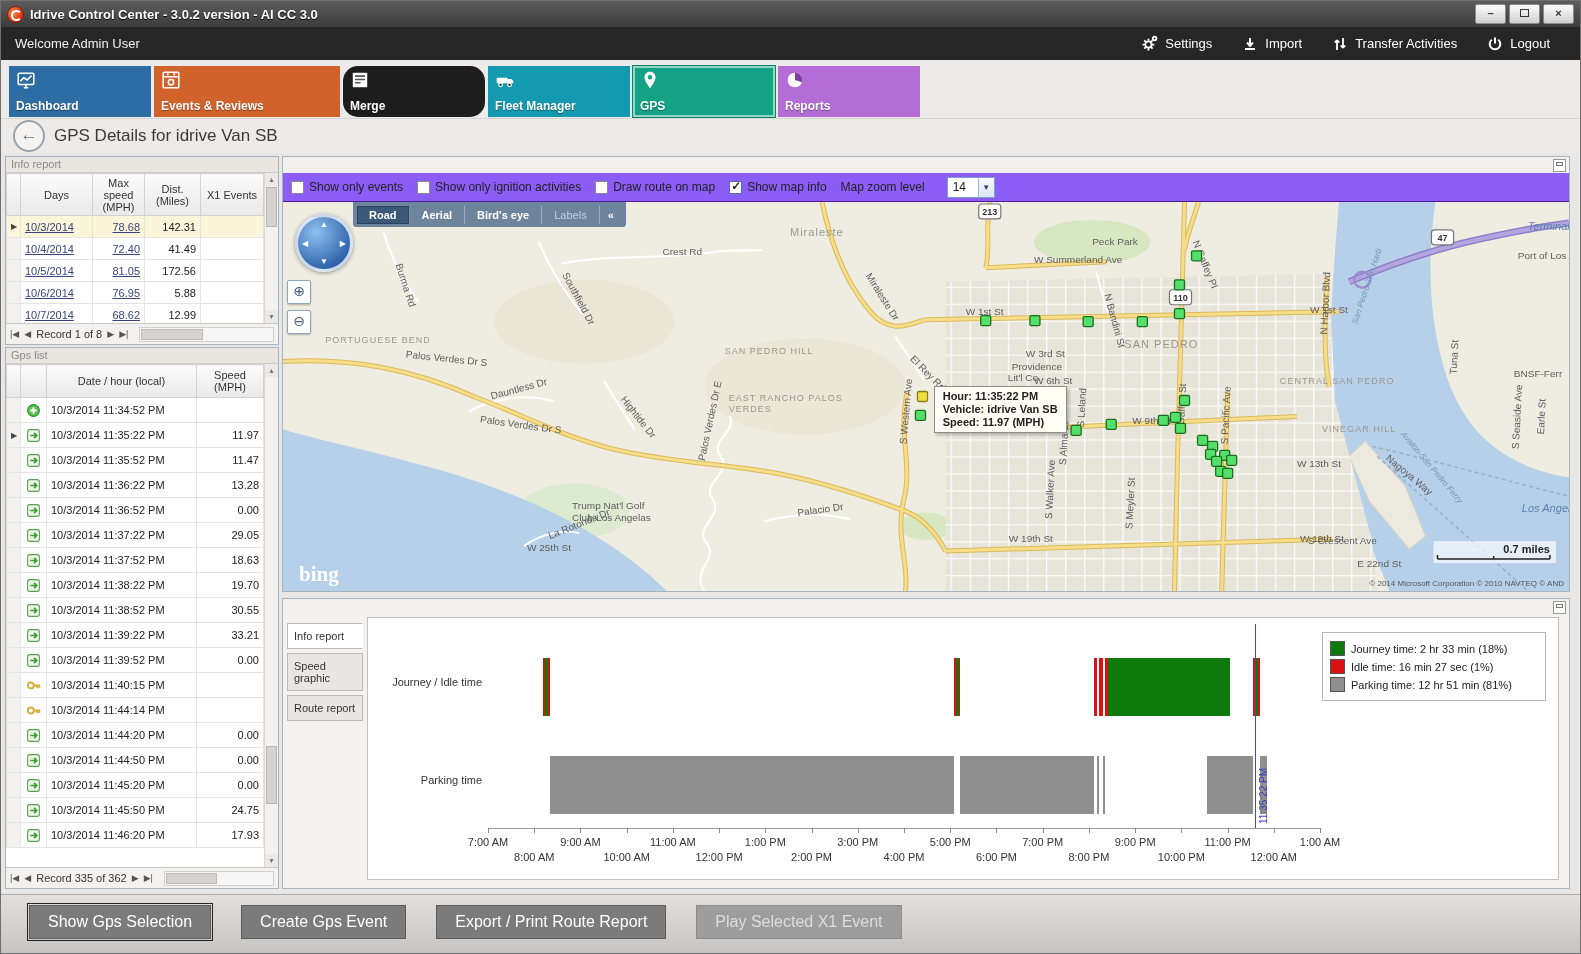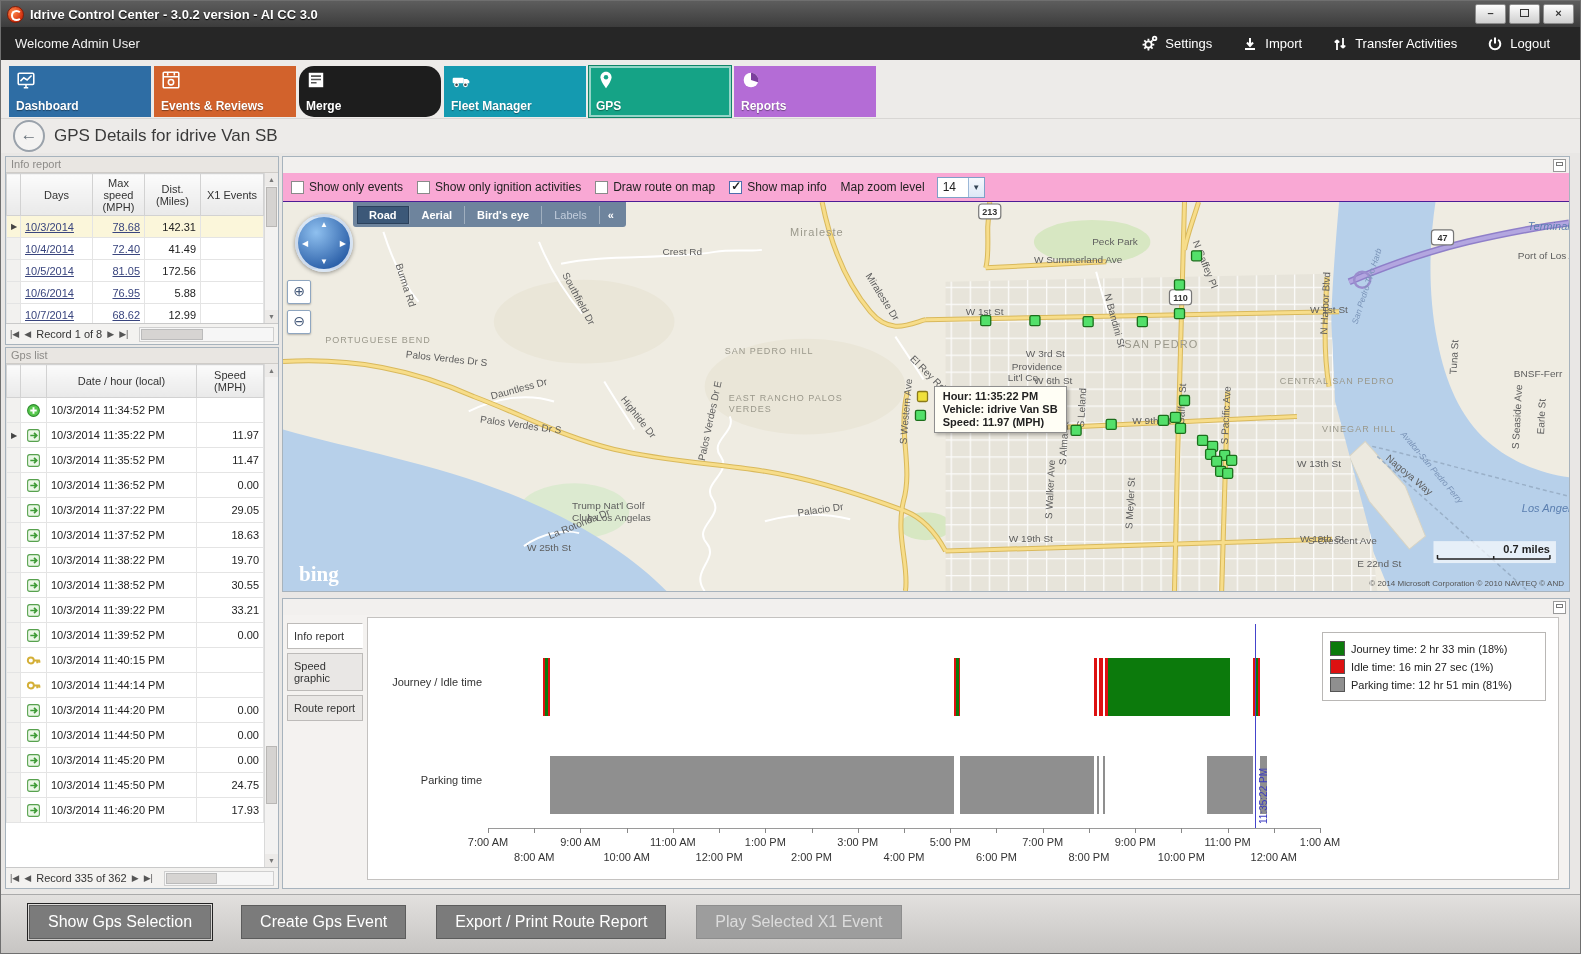--- a/index.html
+++ b/index.html
@@ -56,26 +56,26 @@
   .pg-arrow{color:#555;font-size:9px;cursor:pointer;}
   .mini-scroll{flex:1;height:13px;border:1px solid #cfcfcf;background:#f6f6f6;position:relative;margin-left:6px;}
   .mini-scroll .thumb{position:absolute;left:1px;top:1px;bottom:1px;width:45%;background:#d6d4d2;border:1px solid #bbb;}
   .vscroll{position:absolute;top:0;bottom:0;right:0;width:13px;background:#f3f2f1;border-left:1px solid #d9d9d9;}
   .vscroll .arr{position:absolute;left:0;right:0;height:13px;text-align:center;font-size:7px;color:#777;line-height:13px;background:#eceae8;}
   .vscroll .arr.dn{bottom:0;}
   .vscroll .vthumb{position:absolute;left:1px;right:1px;background:#d5d3d1;border:1px solid #b9b7b5;}
   .rowicon{display:inline-block;vertical-align:middle;}
   
   .map-toolbar{height:28px;border-bottom:7px solid #4c1d95;display:flex;align-items:center;
-    padding:0 8px;gap:14px;font-size:12px;background:#f9a8d4;}
+    padding:0 8px;gap:14px;font-size:12px;background:#8b5cf6;}
   .chk{display:flex;align-items:center;gap:5px;cursor:pointer;}
   .box{width:13px;height:13px;border:1px solid #8a8a8a;background:#fff;position:relative;box-sizing:border-box;}
   .box.checked{border-color:#4f6fae;}
   .box.checked:after{content:"✓";position:absolute;left:1px;top:-3px;font-size:12px;font-weight:bold;color:#222;}
-  .zoomsel{display:flex;align-items:center;gap:12px;}
+  .zoomsel{display:flex;align-items:center;gap:22px;}
   .combo{width:46px;height:19px;border:1px solid #7fa0c8;background:#fff;display:flex;align-items:center;font-size:12px;}
   .combo .val{flex:1;padding-left:5px;}
   .combo .dd{width:15px;height:100%;background:linear-gradient(#f6f9fd,#dce8f6);border-left:1px solid #9cb8d8;
     font-size:8px;color:#345;display:flex;align-items:center;justify-content:center;}
   .maparea{position:absolute;left:0;right:0;top:45px;bottom:0;overflow:hidden;background:#efece2;}
   .maparea svg.basemap{position:absolute;left:0;top:0;width:100%;height:100%;}
   .maptabs{position:absolute;left:70px;top:0;height:25px;display:flex;align-items:center;
     background:rgba(82,108,142,.82);color:#fff;font-size:11px;font-weight:bold;padding:0 4px;border-radius:0 0 3px 3px;}
   .maptab{padding:3px 12px;border-right:1px solid rgba(255,255,255,.35);}
   .maptab.active{background:#3c5878;box-shadow:inset 0 0 0 1px #2b415c;}
@@ -189,21 +189,21 @@
       <div class="tile" style="background: rgb(46, 109, 164);">
         <span class="tile-icon"><svg width="22" height="20" viewBox="0 0 18 18">
             <g stroke="#fff" stroke-width="1.4" fill="none">
               <rect x="2" y="3" width="14" height="10" rx="1"></rect>
               <path d="M4 10 L7 7 L10 9 L14 5"></path>
               <path d="M7 16 h4 M9 13 v3"></path>
             </g>
           </svg></span>
         <span class="tile-label">Dashboard</span>
       </div>
-      <div class="tile" style="background: rgb(210, 98, 44);">
+      <div class="tile" style="background: rgb(210, 98, 44); padding-left: 44px;">
         <span class="tile-icon"><svg width="22" height="20" viewBox="0 0 18 18">
             <g stroke="#fff" stroke-width="1.4" fill="none">
               <rect x="2" y="2" width="14" height="14" rx="1"></rect>
               <path d="M2 6 h14 M6 2 v3 M12 2 v3"></path>
               <circle cx="9" cy="11" r="2.4"></circle>
             </g>
           </svg></span>
         <span class="tile-label">Events &amp; Reviews</span>
       </div>
       <div class="tile" style="background: rgb(29, 29, 29); border-radius: 15px;">
@@ -357,20 +357,29 @@
               <td class="num">11.97</td>
             </tr>
             <tr style="height: 25px;">
               <td class="ind"></td>
               <td style="text-align: center;"><svg class="rowicon" width="15" height="15" viewBox="0 0 14 14">
                   <rect x="1.5" y="1.5" width="11" height="11" rx="2" fill="#eaf7e6" stroke="#57a14e"></rect>
                   <path d="M4 7 H10 M7.5 4.5 L10 7 L7.5 9.5" stroke="#3d9b35" stroke-width="1.6" fill="none"></path>
                 </svg></td>
               <td>10/3/2014 11:35:52 PM</td>
               <td class="num">11.47</td>
+            </tr>
+            <tr style="height: 25px;">
+              <td class="ind"></td>
+              <td style="text-align: center;"><svg class="rowicon" width="15" height="15" viewBox="0 0 14 14">
+                  <rect x="1.5" y="1.5" width="11" height="11" rx="2" fill="#eaf7e6" stroke="#57a14e"></rect>
+                  <path d="M4 7 H10 M7.5 4.5 L10 7 L7.5 9.5" stroke="#3d9b35" stroke-width="1.6" fill="none"></path>
+                </svg></td>
+              <td>10/3/2014 11:36:22 PM</td>
+              <td class="num">13.28</td>
             </tr>
             <tr style="height: 25px;">
               <td class="ind"></td>
               <td style="text-align: center;"><svg class="rowicon" width="15" height="15" viewBox="0 0 14 14">
                   <rect x="1.5" y="1.5" width="11" height="11" rx="2" fill="#eaf7e6" stroke="#57a14e"></rect>
                   <path d="M4 7 H10 M7.5 4.5 L10 7 L7.5 9.5" stroke="#3d9b35" stroke-width="1.6" fill="none"></path>
                 </svg></td>
               <td>10/3/2014 11:36:52 PM</td>
               <td class="num">0.00</td>
             </tr>

